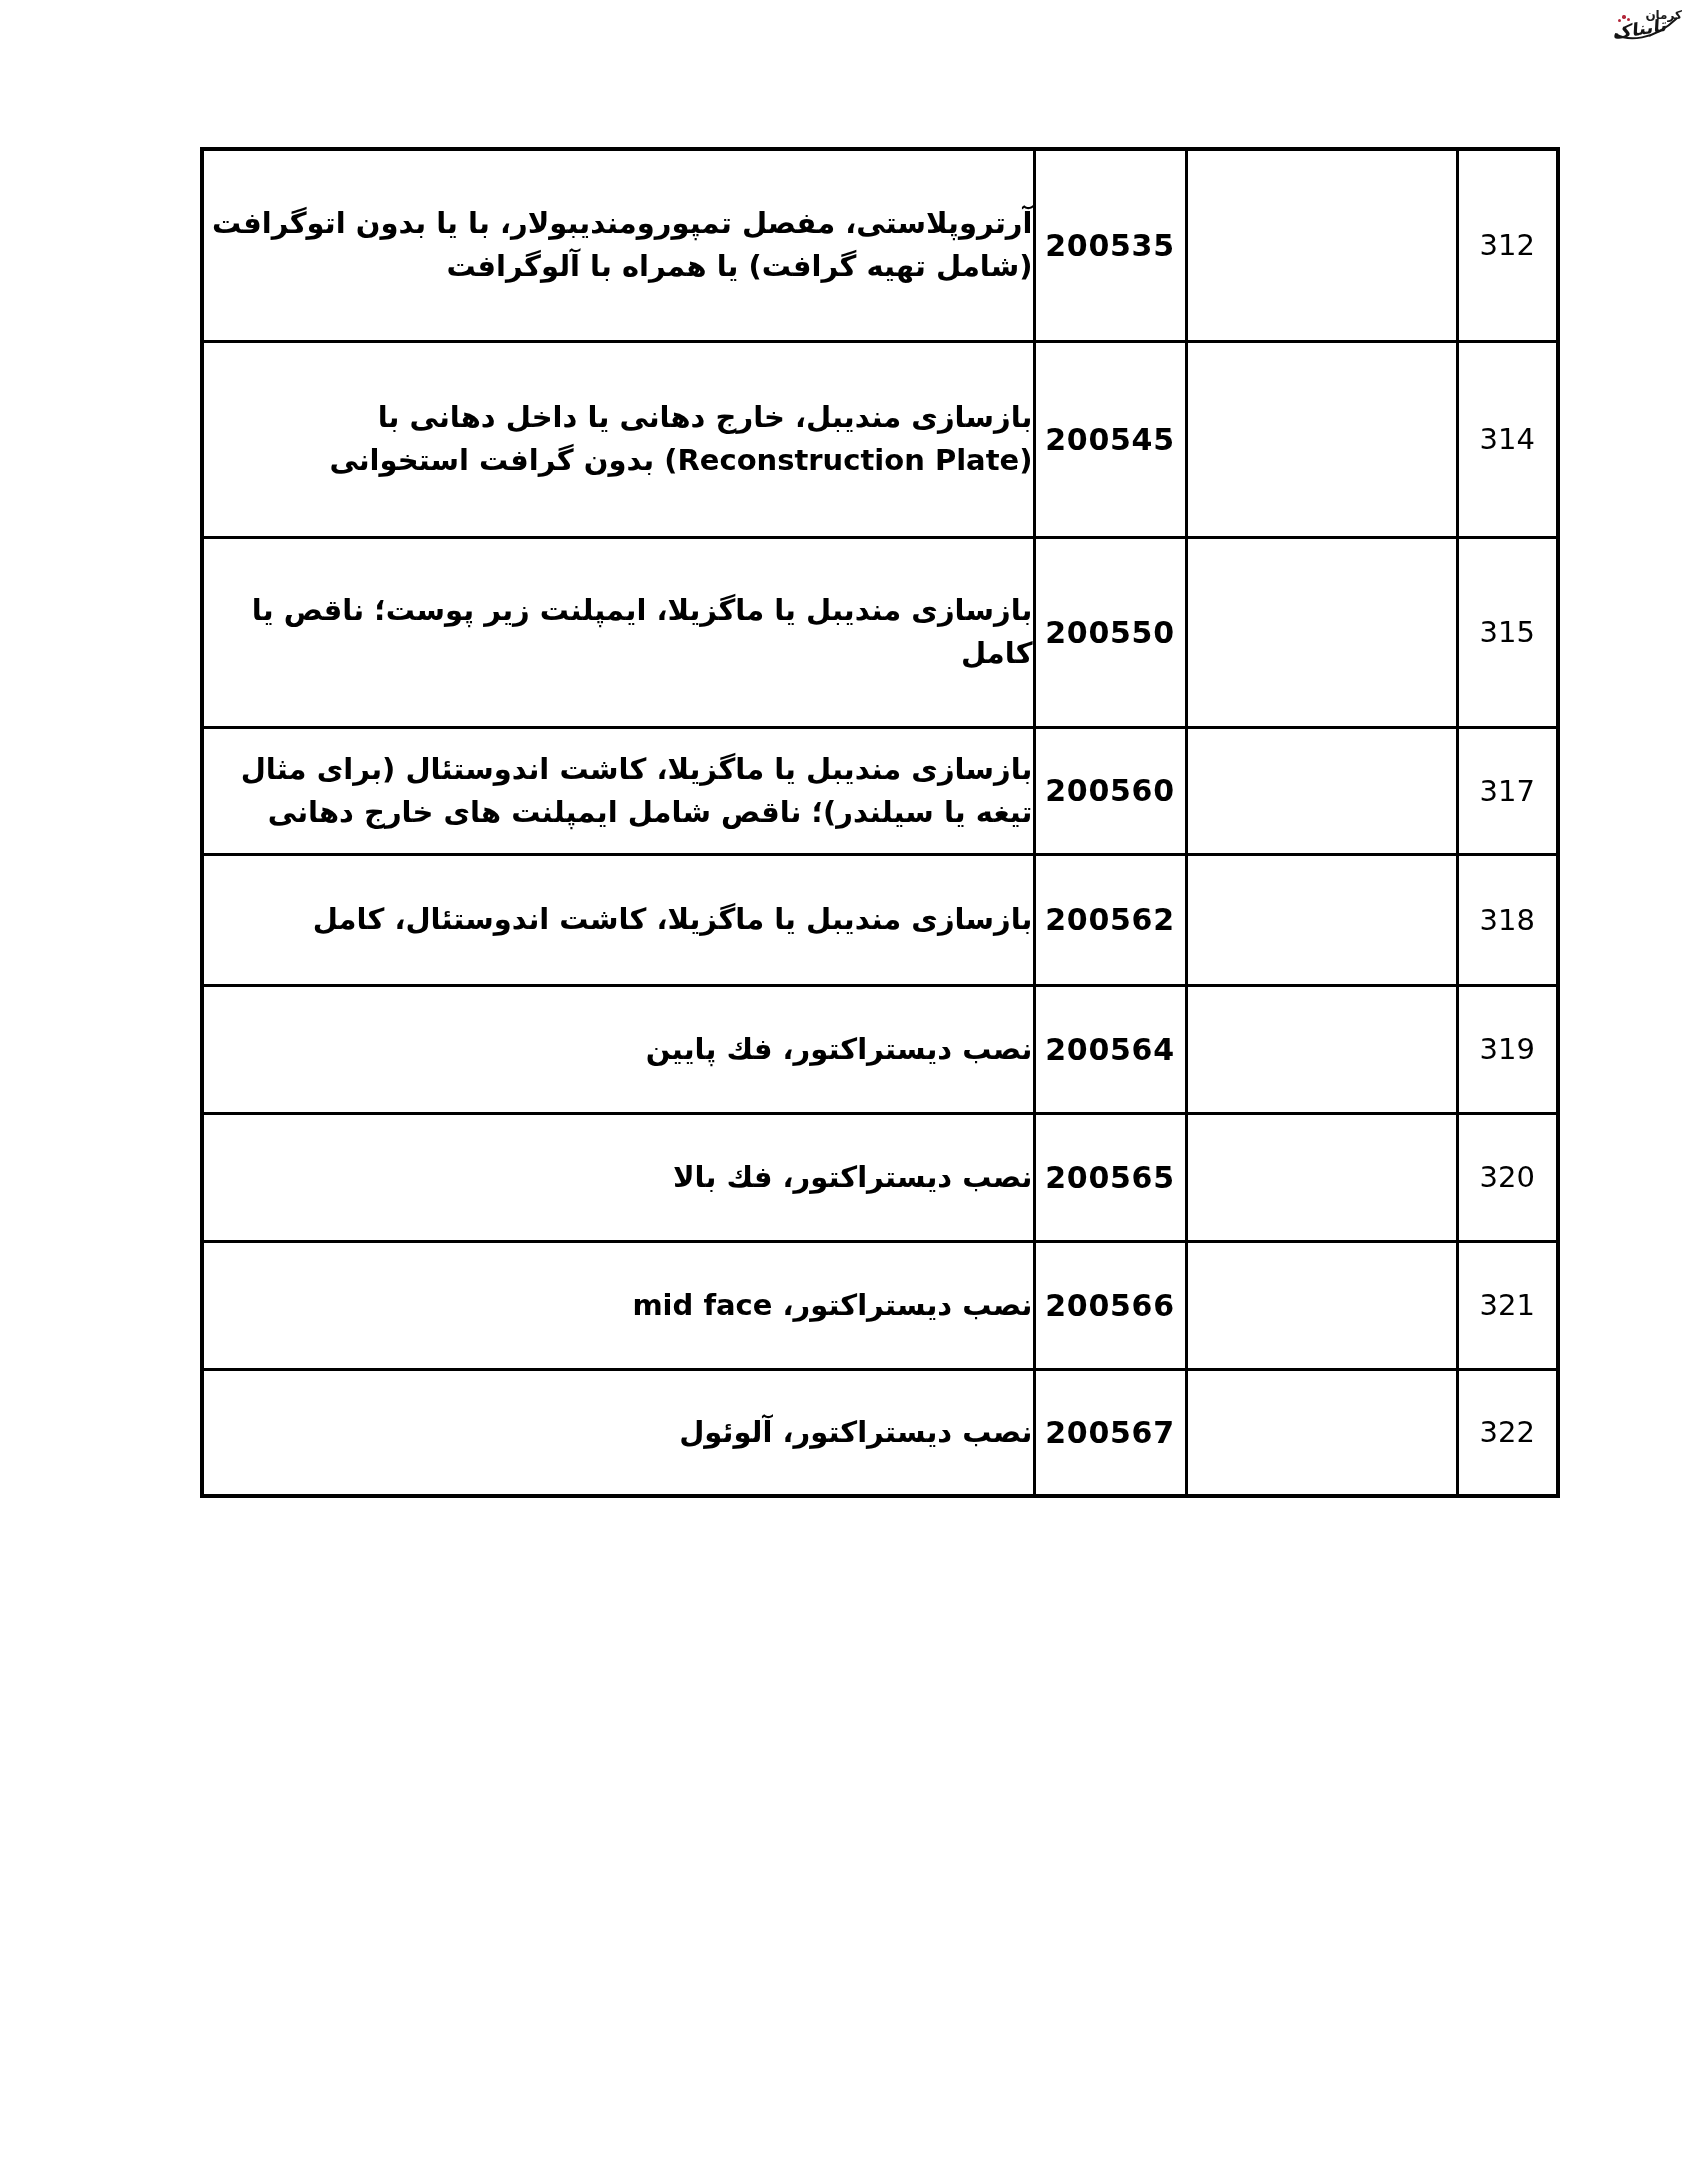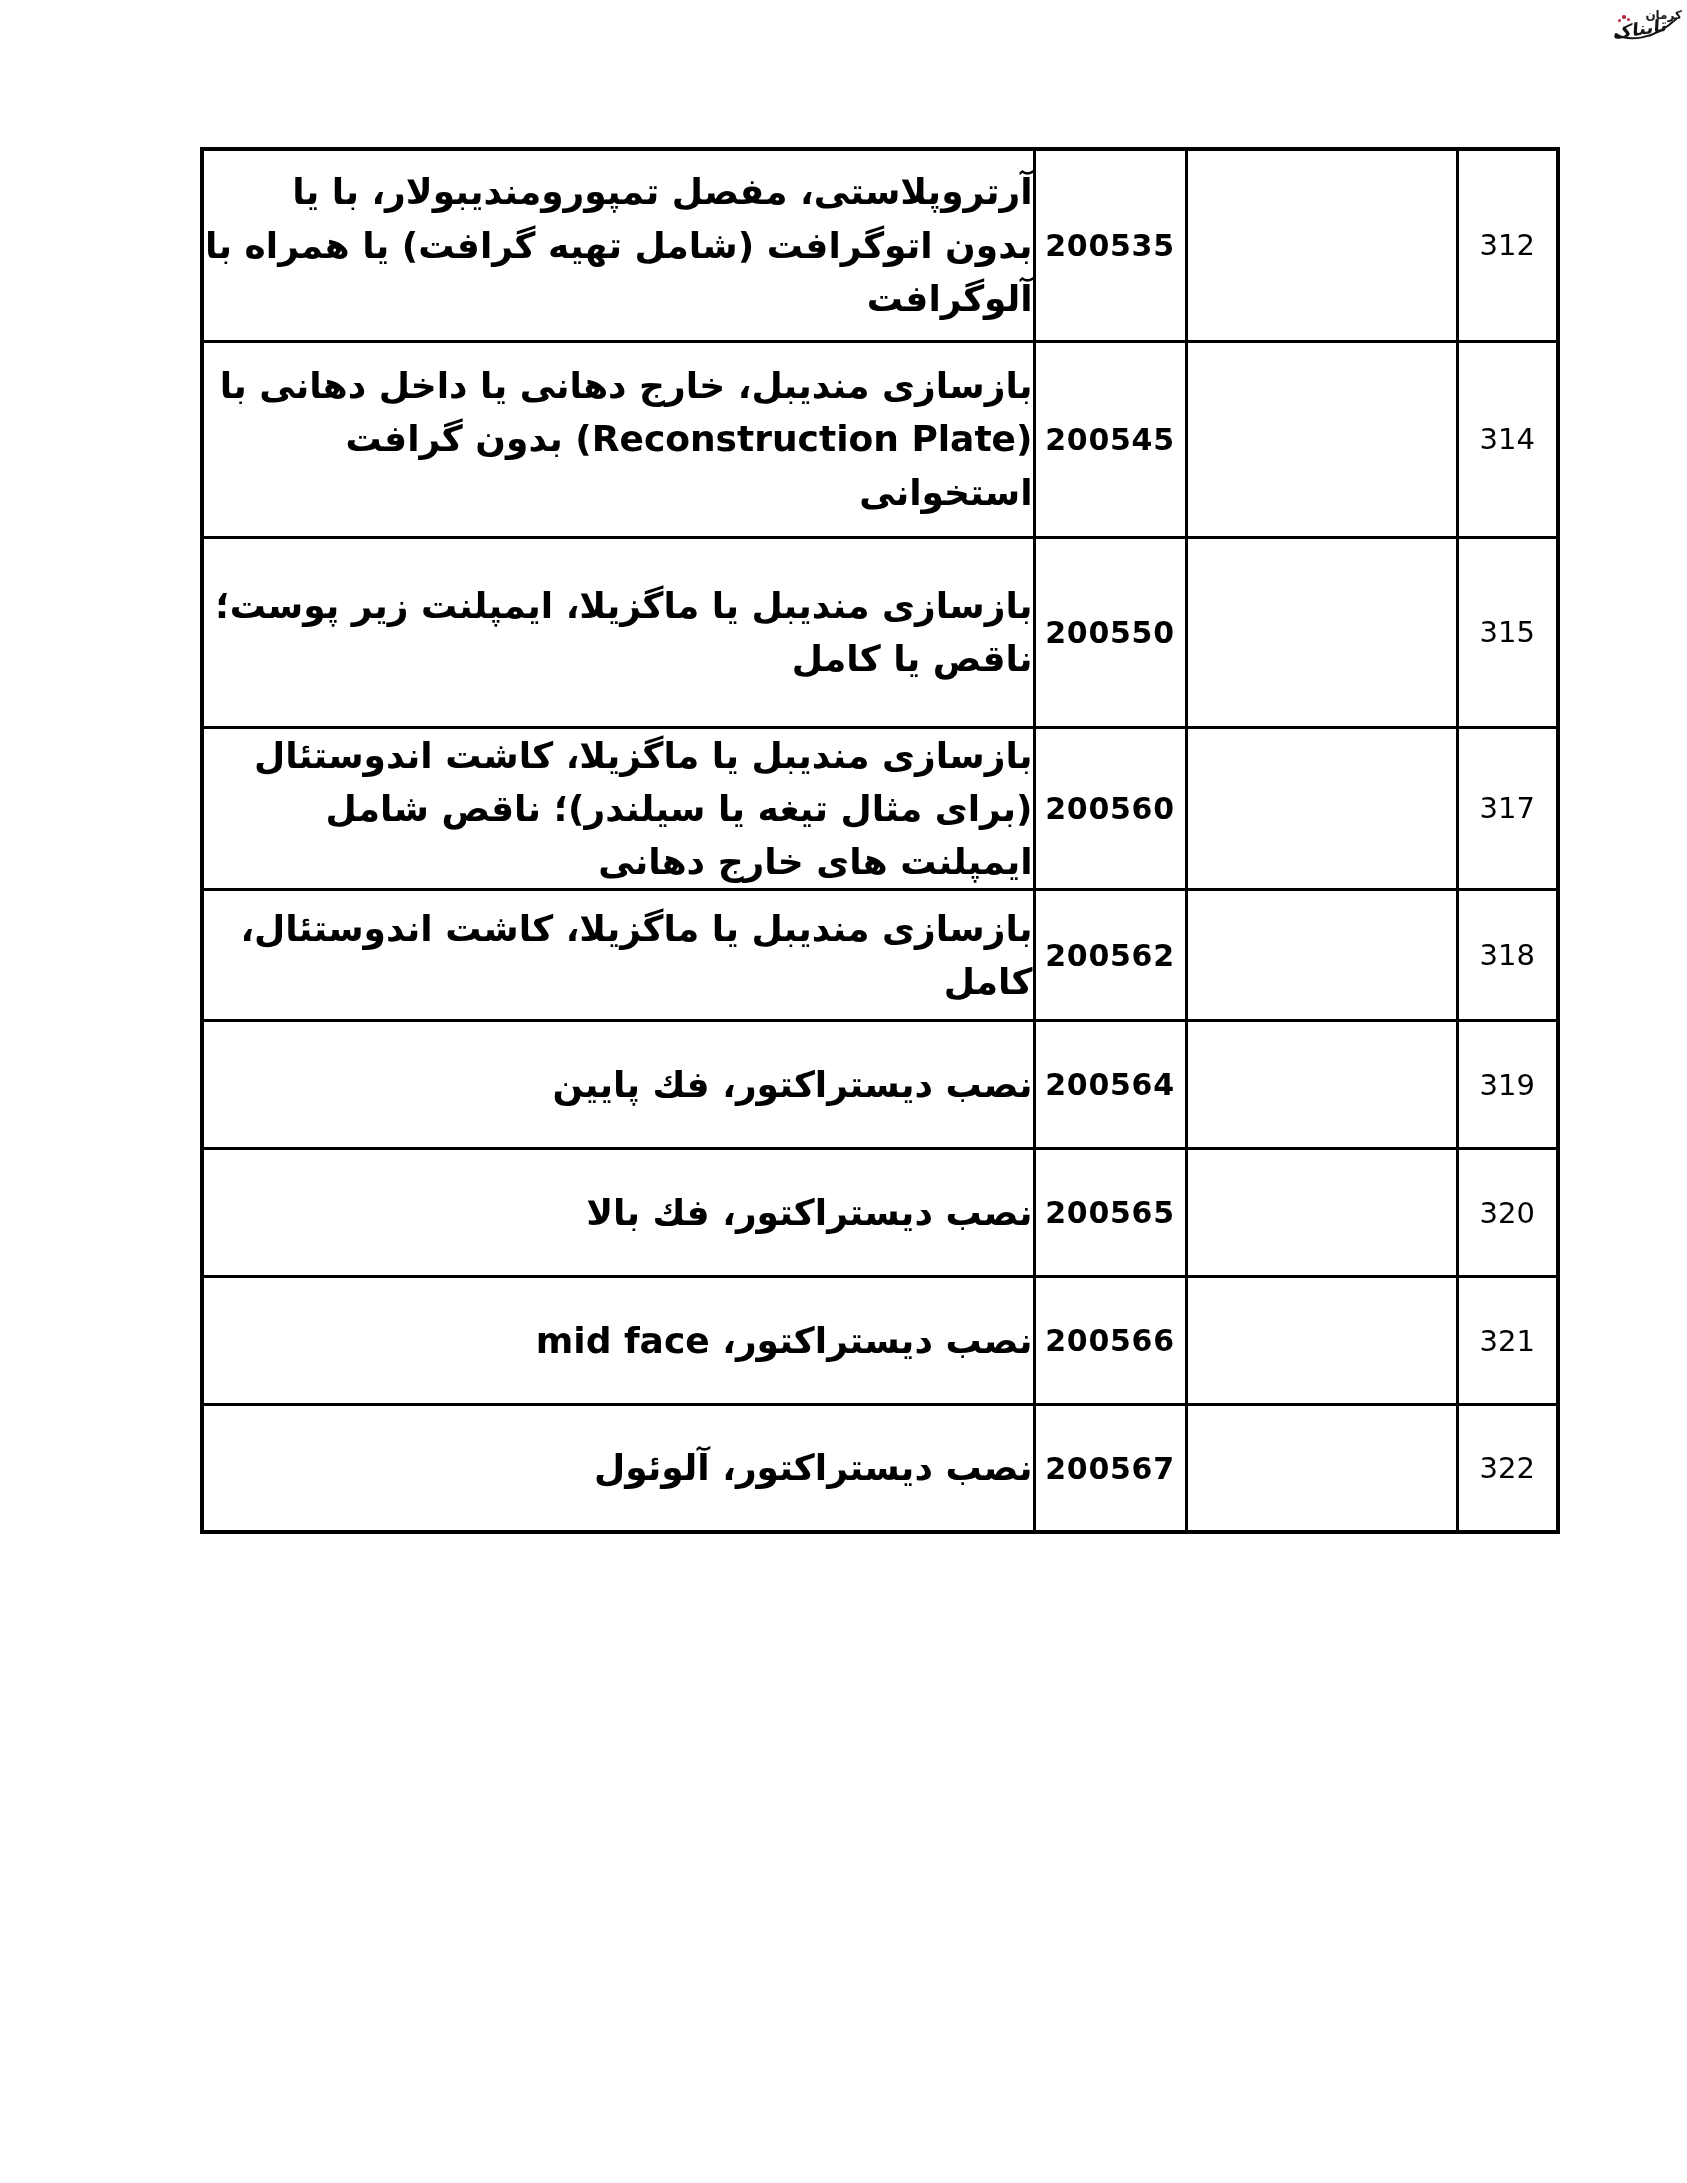--- a/index.html
+++ b/index.html
@@ -66,21 +66,21 @@
   table.proc td {
     border: 3.3px solid #000;
     padding: 0;
     vertical-align: middle;
     overflow: hidden;
   }
   td.desc {
     direction: rtl;
     text-align: right;
     font-weight: bold;
-    font-size: 36px;
+    font-size: 29px;
     line-height: 1.48;
     padding: 5.3px 9.3px 5.3px 6.6px;
   }
   td.code {
     direction: ltr;
     text-align: center;
     font-size: 30px;
     font-weight: bold;
     letter-spacing: 0.7px;
   }

